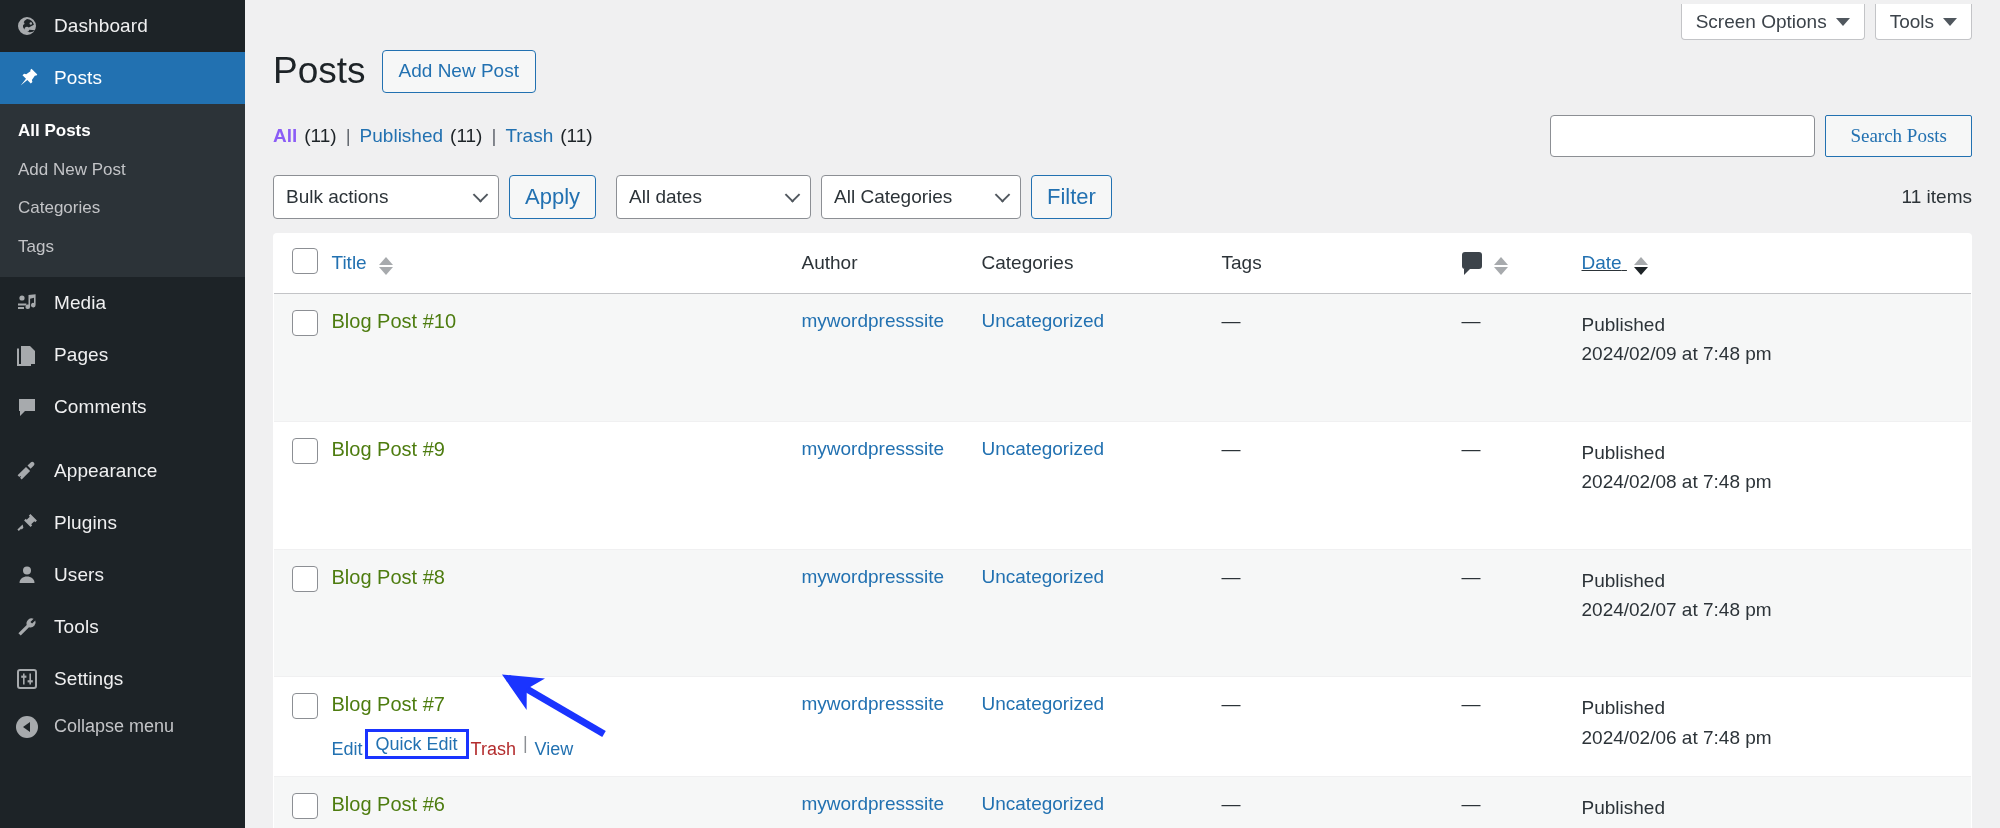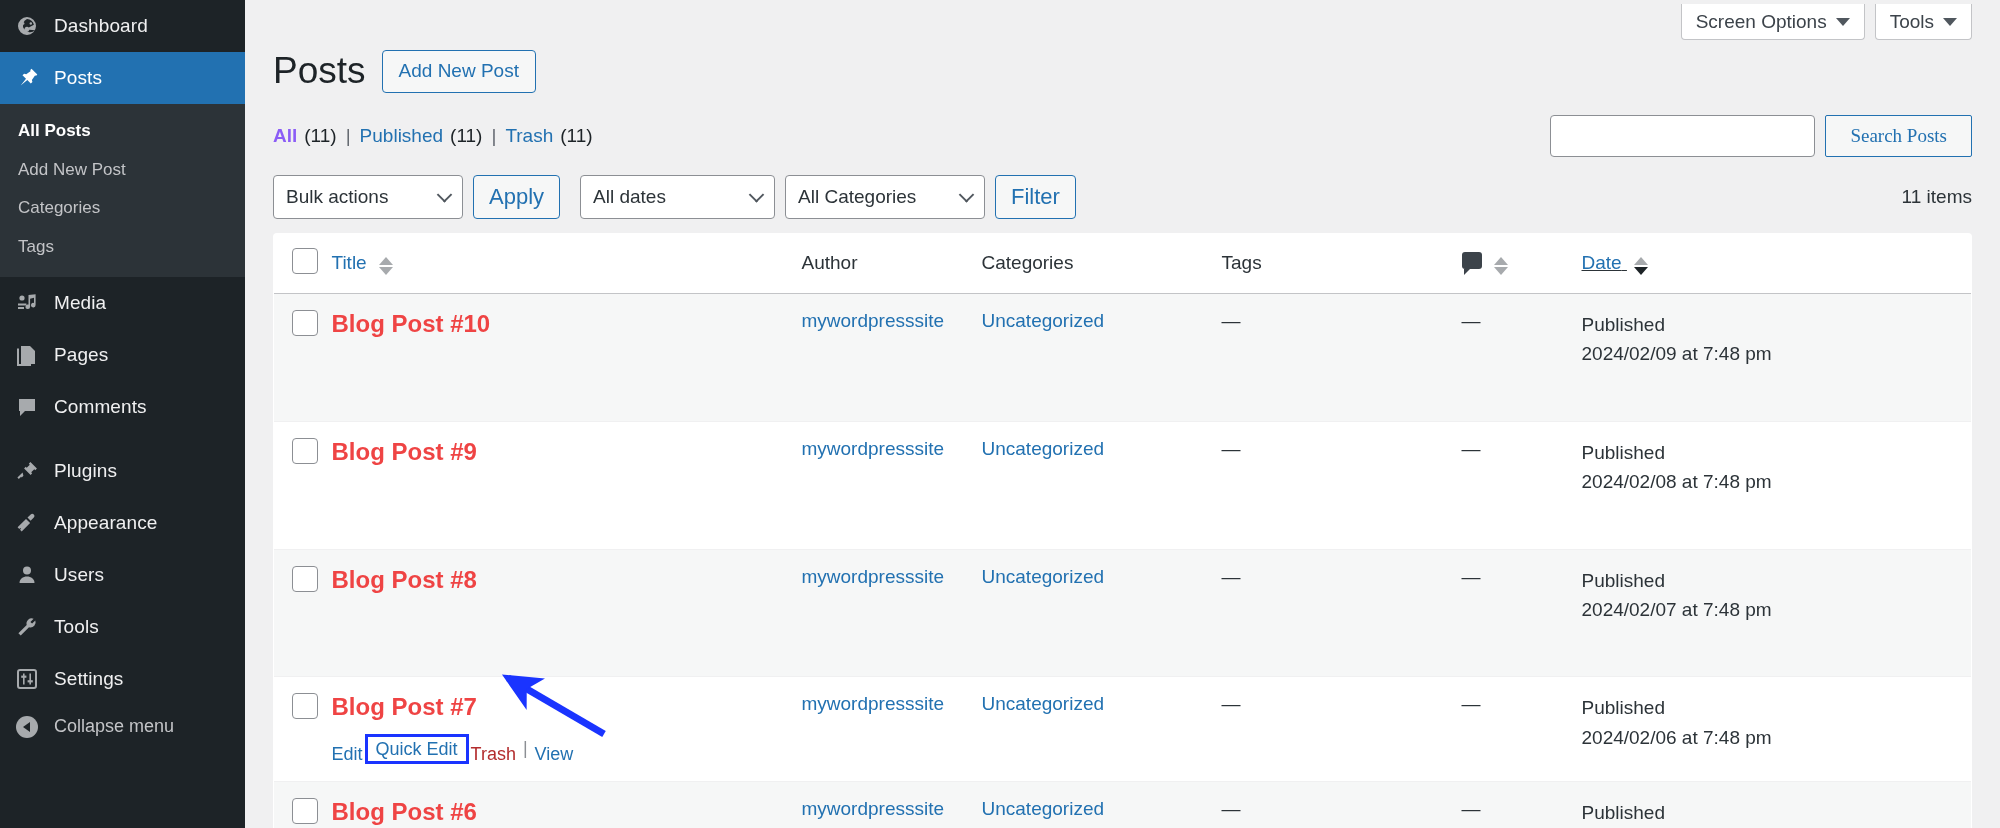--- a/index.html
+++ b/index.html
@@ -168,21 +168,21 @@
   }
 
   .wp-table td {
     font-size: 19px; color: #2c3338; padding: 16px 0;
     vertical-align: top; border-top: 1px solid #f0f0f1;
   }
   tbody tr.alt { background: #f6f7f7; }
   tbody tr.tall td { padding-bottom: 52px; }
   td.cb-cell { padding-left: 18px; }
   .row-title {
-    color: #ef4444; font-weight: bold; font-size: 24px; text-decoration: none; cursor: pointer;
+    color: #4d7c0f; font-weight: normal; font-size: 20px; text-decoration: none; cursor: pointer;
     display: inline-block;
   }
   .row-link { color: #2271b1; text-decoration: none; cursor: pointer; }
   .dash { color: #2c3338; }
   .date-cell { line-height: 1.55; }
   .date-status { display:block; }
 
   .row-actions { margin-top: 11px; font-size: 18px; color: #646970; display:flex; align-items:center; }
   .row-actions a { color: #2271b1; text-decoration: none; cursor: pointer; margin-top: 12px; }
   .row-actions a.trash-link { color: #b32d2e; }
@@ -266,33 +266,33 @@
           </svg>
       </span>
       <span>Comments</span>
     </div>
 
     <div class="menu-gap"></div>
 
     <div class="menu-item">
       <span class="mi-icon">
         <svg width="24" height="24" viewBox="0 0 24 24">
+            <path d="M18.8 3.4a2.2 2.2 0 00-3.1 0l-3.2 3.2 3.1 3.1 3.2-3.2a2.2 2.2 0 000-3.1zM11 7.9L2.6 16.3l1.7 1.7 1-1 .7.7-1 1 1.7 1.7L15.1 12z"></path>
+          </svg>
+      </span>
+      <span>Appearance</span>
+    </div>
+
+    <div class="menu-item">
+      <span class="mi-icon">
+        <svg width="24" height="24" viewBox="0 0 24 24">
             <path d="M15.4 3.1l-1.6 1.6 1 1-3.1 3.1-1-1-1.6 1.6 6.5 6.5 1.6-1.6-1-1 3.1-3.1 1 1 1.6-1.6zM7.6 13.4L2.4 18.6l1.4 1.4 2.3-2.3.7.7 1.6-1.6z"></path>
           </svg>
       </span>
       <span>Plugins</span>
-    </div>
-
-    <div class="menu-item">
-      <span class="mi-icon">
-        <svg width="24" height="24" viewBox="0 0 24 24">
-            <path d="M18.8 3.4a2.2 2.2 0 00-3.1 0l-3.2 3.2 3.1 3.1 3.2-3.2a2.2 2.2 0 000-3.1zM11 7.9L2.6 16.3l1.7 1.7 1-1 .7.7-1 1 1.7 1.7L15.1 12z"></path>
-          </svg>
-      </span>
-      <span>Appearance</span>
     </div>
 
     <div class="menu-item">
       <span class="mi-icon">
         <svg width="24" height="24" viewBox="0 0 24 24">
             <circle cx="12" cy="7.5" r="4"></circle>
             <path d="M4.5 20c0-4.1 3.4-6.5 7.5-6.5s7.5 2.4 7.5 6.5z"></path>
           </svg>
       </span>
       <span>Users</span>
@@ -359,21 +359,21 @@
 
       <div class="search-box">
         <input class="search-input" type="text" value="" placeholder="" style="">
         <button class="search-submit">Search Posts</button>
       </div>
     </div>
 
     <div class="tablenav">
       <div class="tablenav-left">
         <span class="select-wrap">
-          <select class="sel" style="width:190px">
+          <select class="sel" style="width:226px">
             <option>Bulk actions</option>
           </select>
           <span class="sel-arrow"></span>
         </span>
         <button class="btn-apply">Apply</button>
         <span class="select-wrap" style="margin-left:10px">
           <select class="sel" style="width:195px">
             <option>All dates</option>
           </select>
           <span class="sel-arrow"></span>

